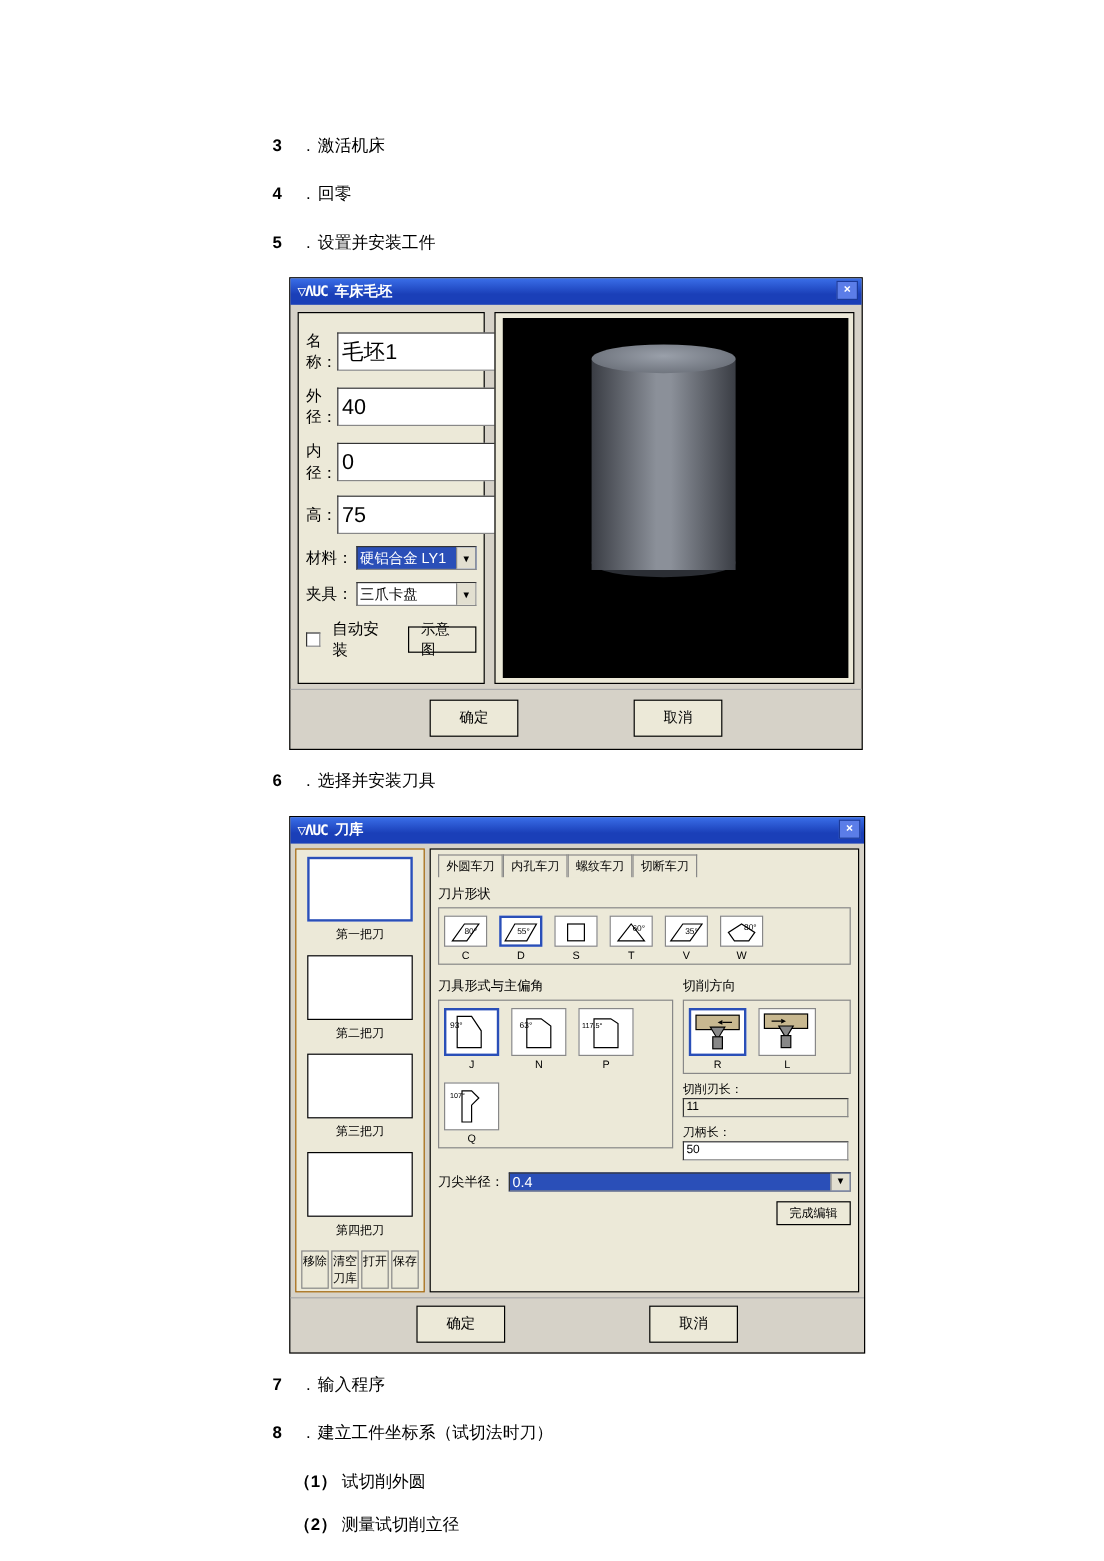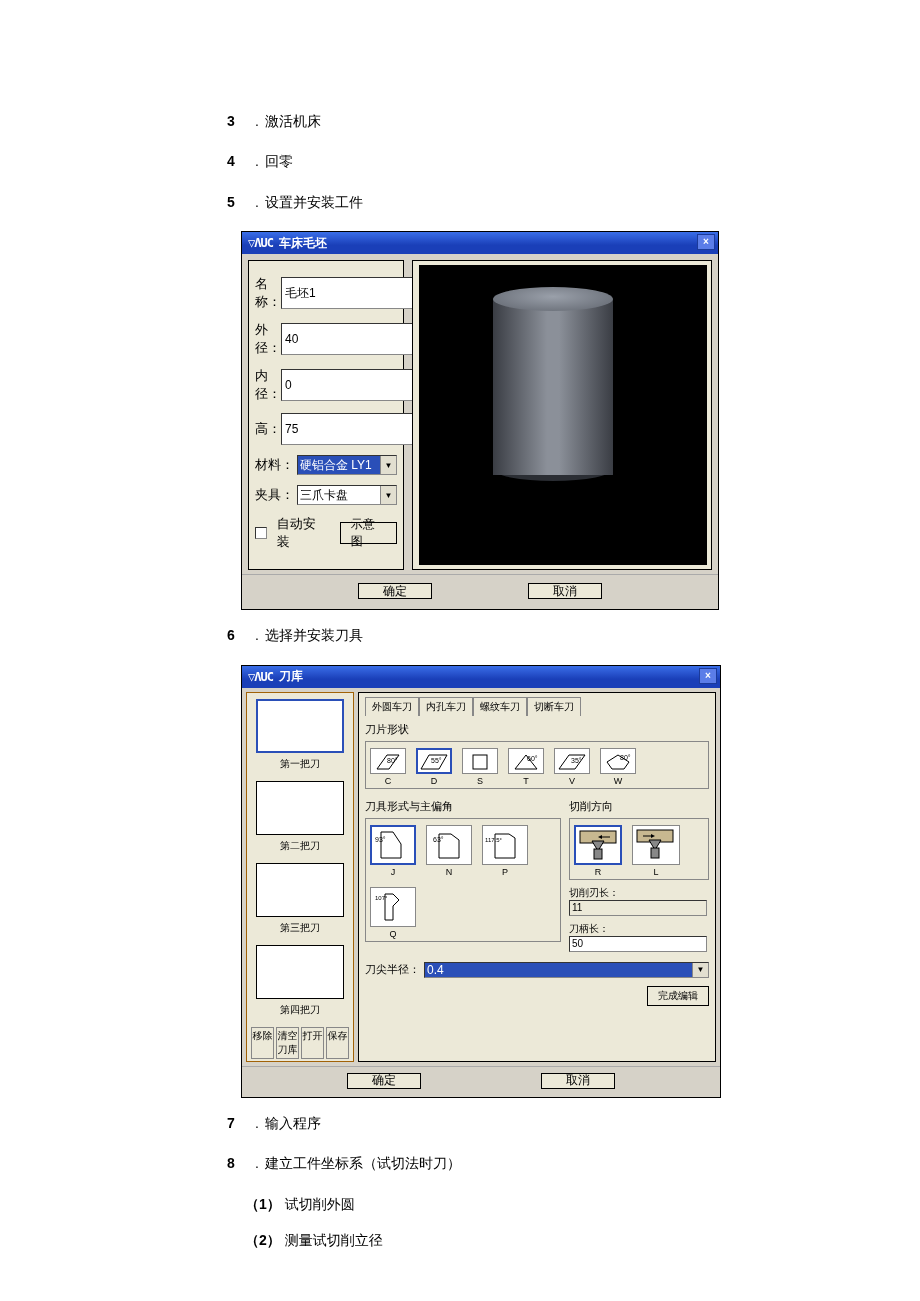--- a/index.html
+++ b/index.html
@@ -83,21 +83,21 @@
     align-items: center;
     font-size: 13px;
     margin-bottom: 10px;
   }
   .frow label { width: 42px; }
   .tinput {
     flex: 1;
     height: 32px;
     border: 1px inset #888;
     background: #fff;
-    font-size: 12px;
+    font-size: 18px;
     padding: 0 3px;
   }
   .combo {
     flex: 1;
     height: 20px;
     border: 1px inset #888;
     background: #fff;
     display: flex;
     align-items: center;
     justify-content: space-between;
@@ -118,21 +118,21 @@
     height: 22px;
     padding: 0 10px;
     background: #ece9d8;
     border: 1px solid #000;
     font-size: 12px;
     display: inline-flex;
     align-items: center;
     justify-content: center;
   }
   .bigbtn {
-    height: 16px; width: 74px;
+    height: 31px; width: 74px;
   }
   .right-panel {
     flex: 1;
     margin-left: 8px;
     padding: 4px 4px 4px 6px;
     display: flex;
     flex-direction: column;
   }
   .right-panel .lbl { font-size: 13px; margin: 2px 0 4px 2px; }
   .viewport {

